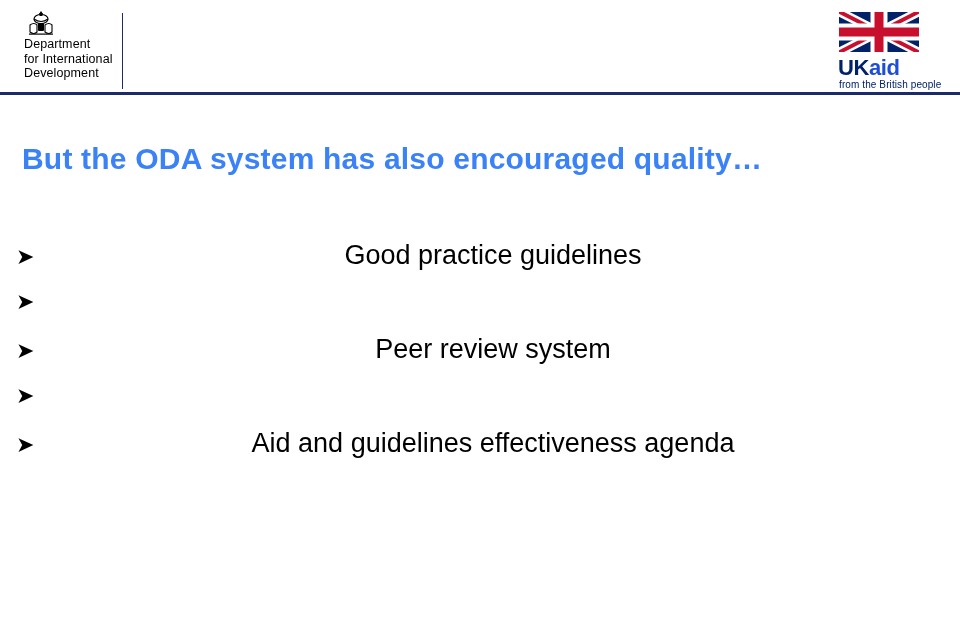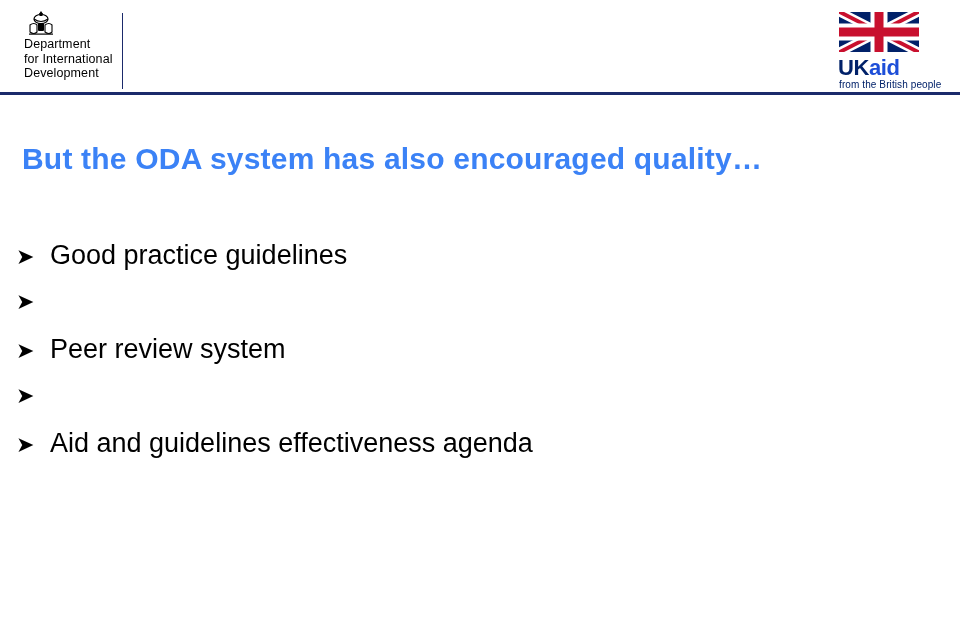--- a/index.html
+++ b/index.html
@@ -197,20 +197,21 @@
     width: 34px;
     flex: 0 0 34px;
     font-size: 22px;
     color: #000000;
     text-align: left;
     line-height: 30px;
   }
   .bullet .btext {
     flex: 1 1 auto;
     line-height: 30px;
+    text-align: center;
   }
 </style>
 </head>
 <body>
 
 <div class="slide">
 
   <div class="header">
 
     <div class="dfid-logo">

